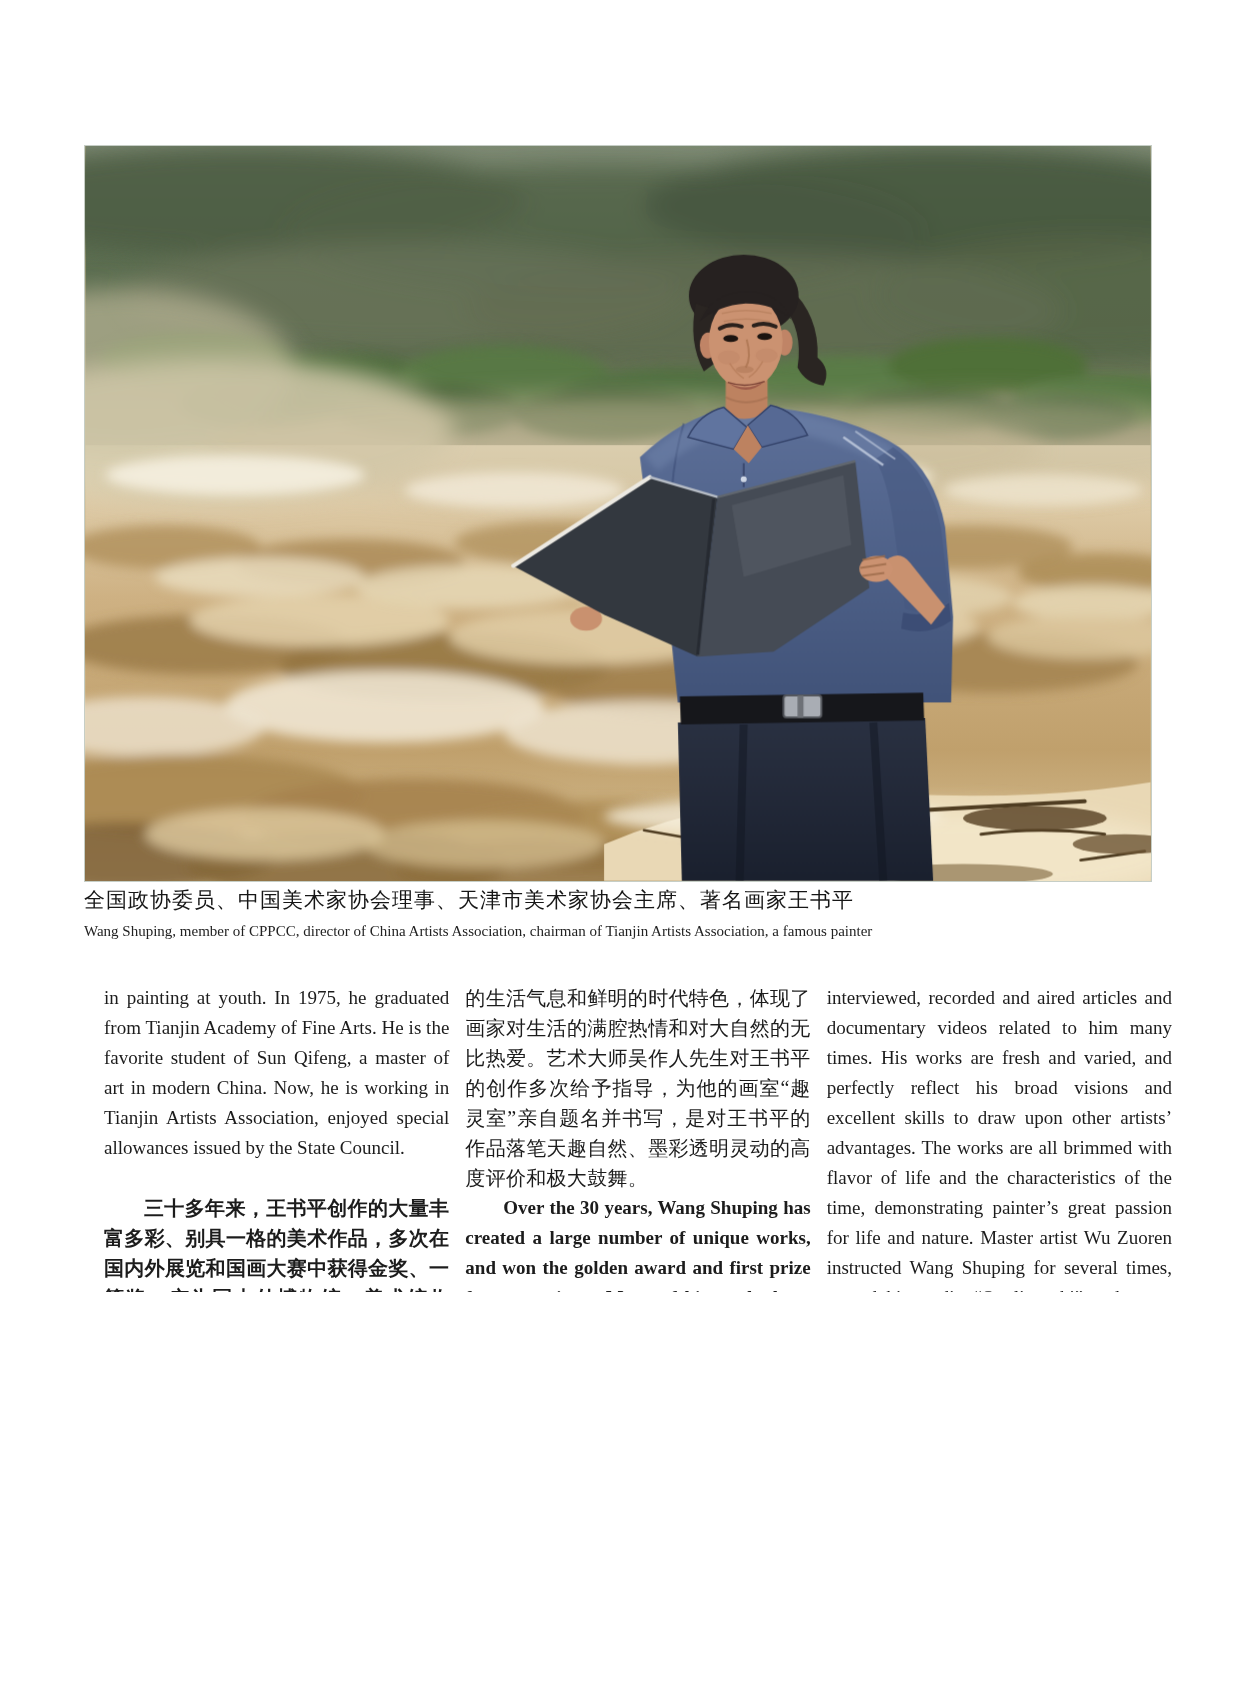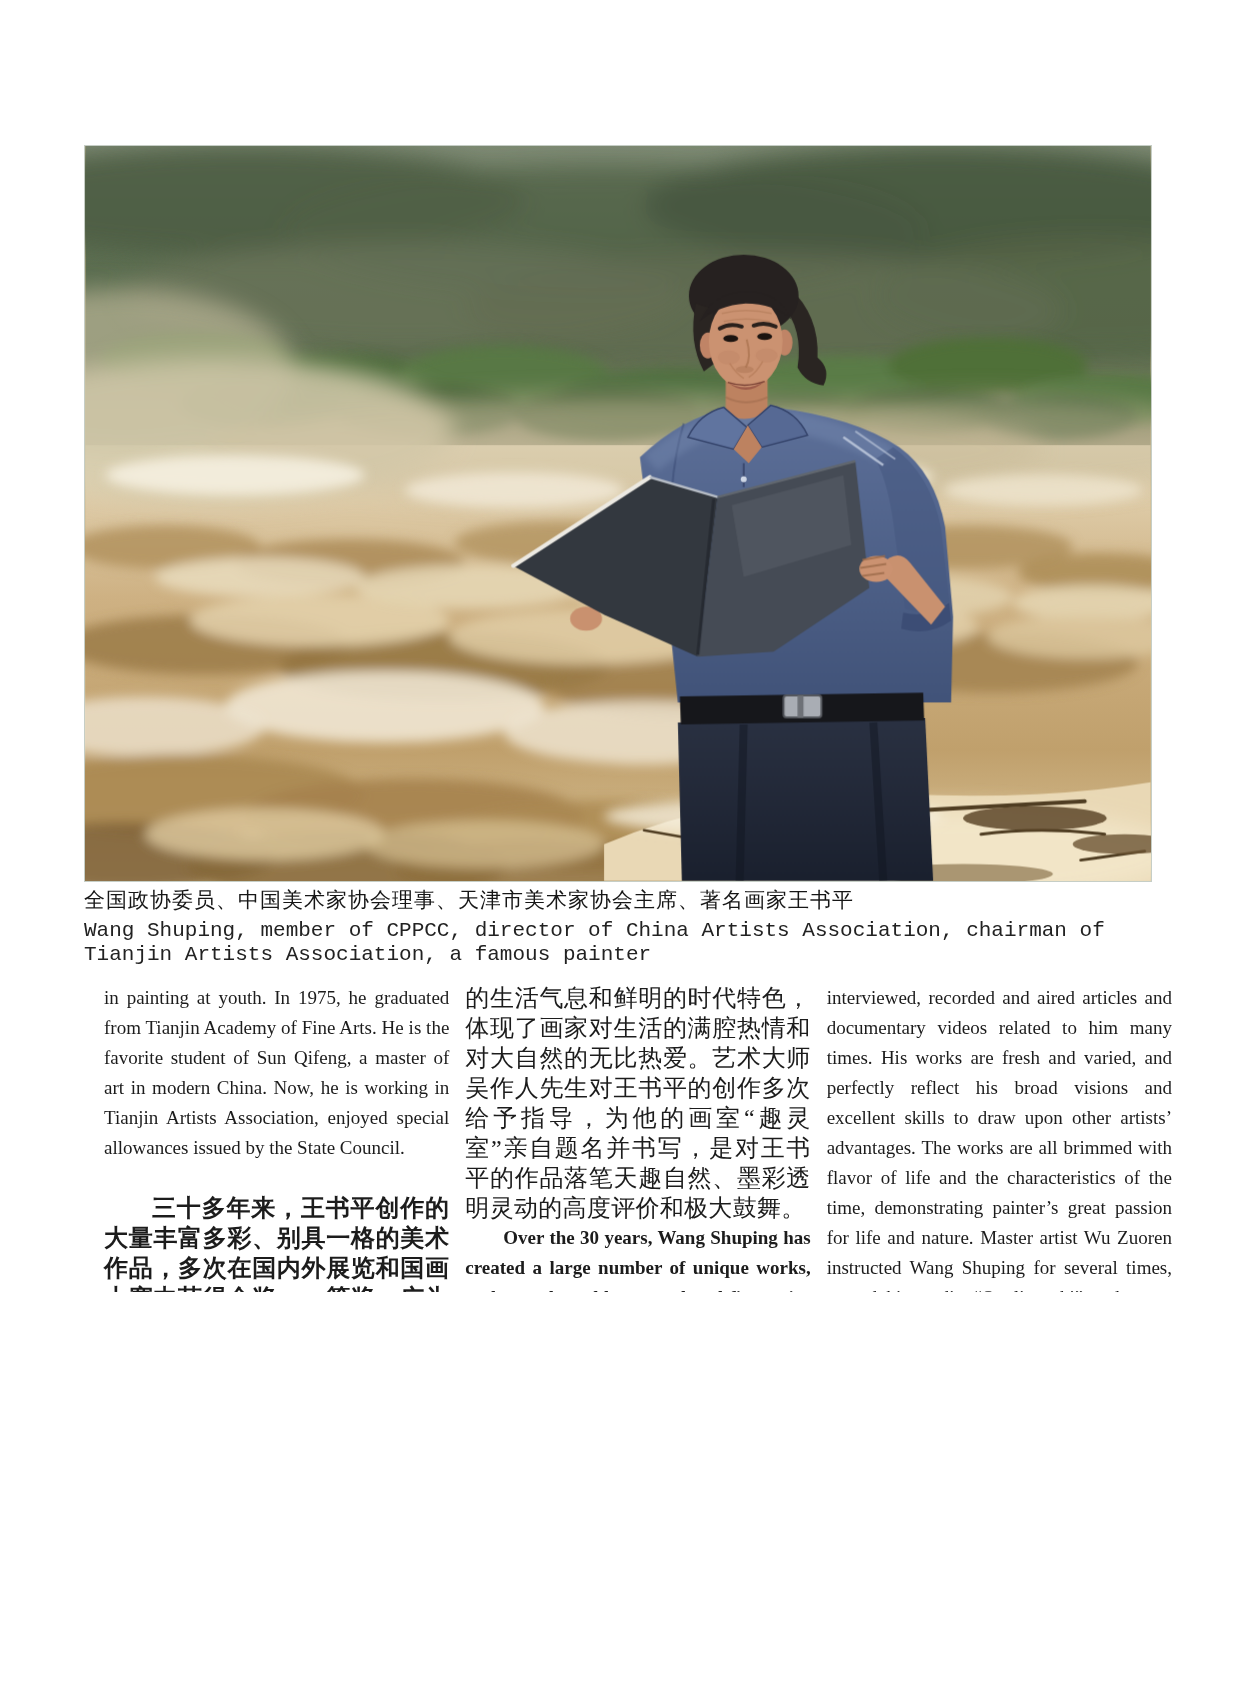--- a/index.html
+++ b/index.html
@@ -11,30 +11,30 @@
     position:absolute;left:84px;top:145px;width:1068px;height:737px;margin:0;
     border:1px solid #c6cec6;box-sizing:border-box;overflow:hidden;background:#cbb98f;
   }
   .photo svg{display:block;}
   .caption-zh{
     position:absolute;left:84px;top:886px;width:1068px;
     font-size:21px;line-height:28px;color:#161616;letter-spacing:1px;
   }
   .caption-en{
     position:absolute;left:84px;top:919px;width:1068px;
-    font-size:21px;line-height:24px;color:#222222;font-family:Liberation Mono, monospace;
+    font-size:15px;line-height:24px;color:#222222;
   }
   .columns{
     position:absolute;left:84px;top:983px;width:1068px;
     display:flex;gap:16px;margin-left:20px;
   }
   .col{flex:1;min-width:0;}
   .col p{margin:0;text-align:justify;}
   .col p.en{font-size:19px;line-height:30px;}
-  .col p.zh{font-size:24px;line-height:30px;letter-spacing:0.3px;}
+  .col p.zh{font-size:20px;line-height:30px;letter-spacing:0.3px;}
   .col p.indent{text-indent:2em;font-weight:bold;}
   .col p.gap{margin-top:30px;}
   .footer{
     position:absolute;left:84px;top:1612px;width:1068px;
     font-family:"Liberation Sans", sans-serif;font-size:17px;color:#3d3d3d;line-height:22px;
   }
   .footer .pagenum{font-weight:bold;font-size:19px;color:#141414;margin-left:12px;}
   .footer .jzh{margin-right:8px;}
 </style>
 </head>

